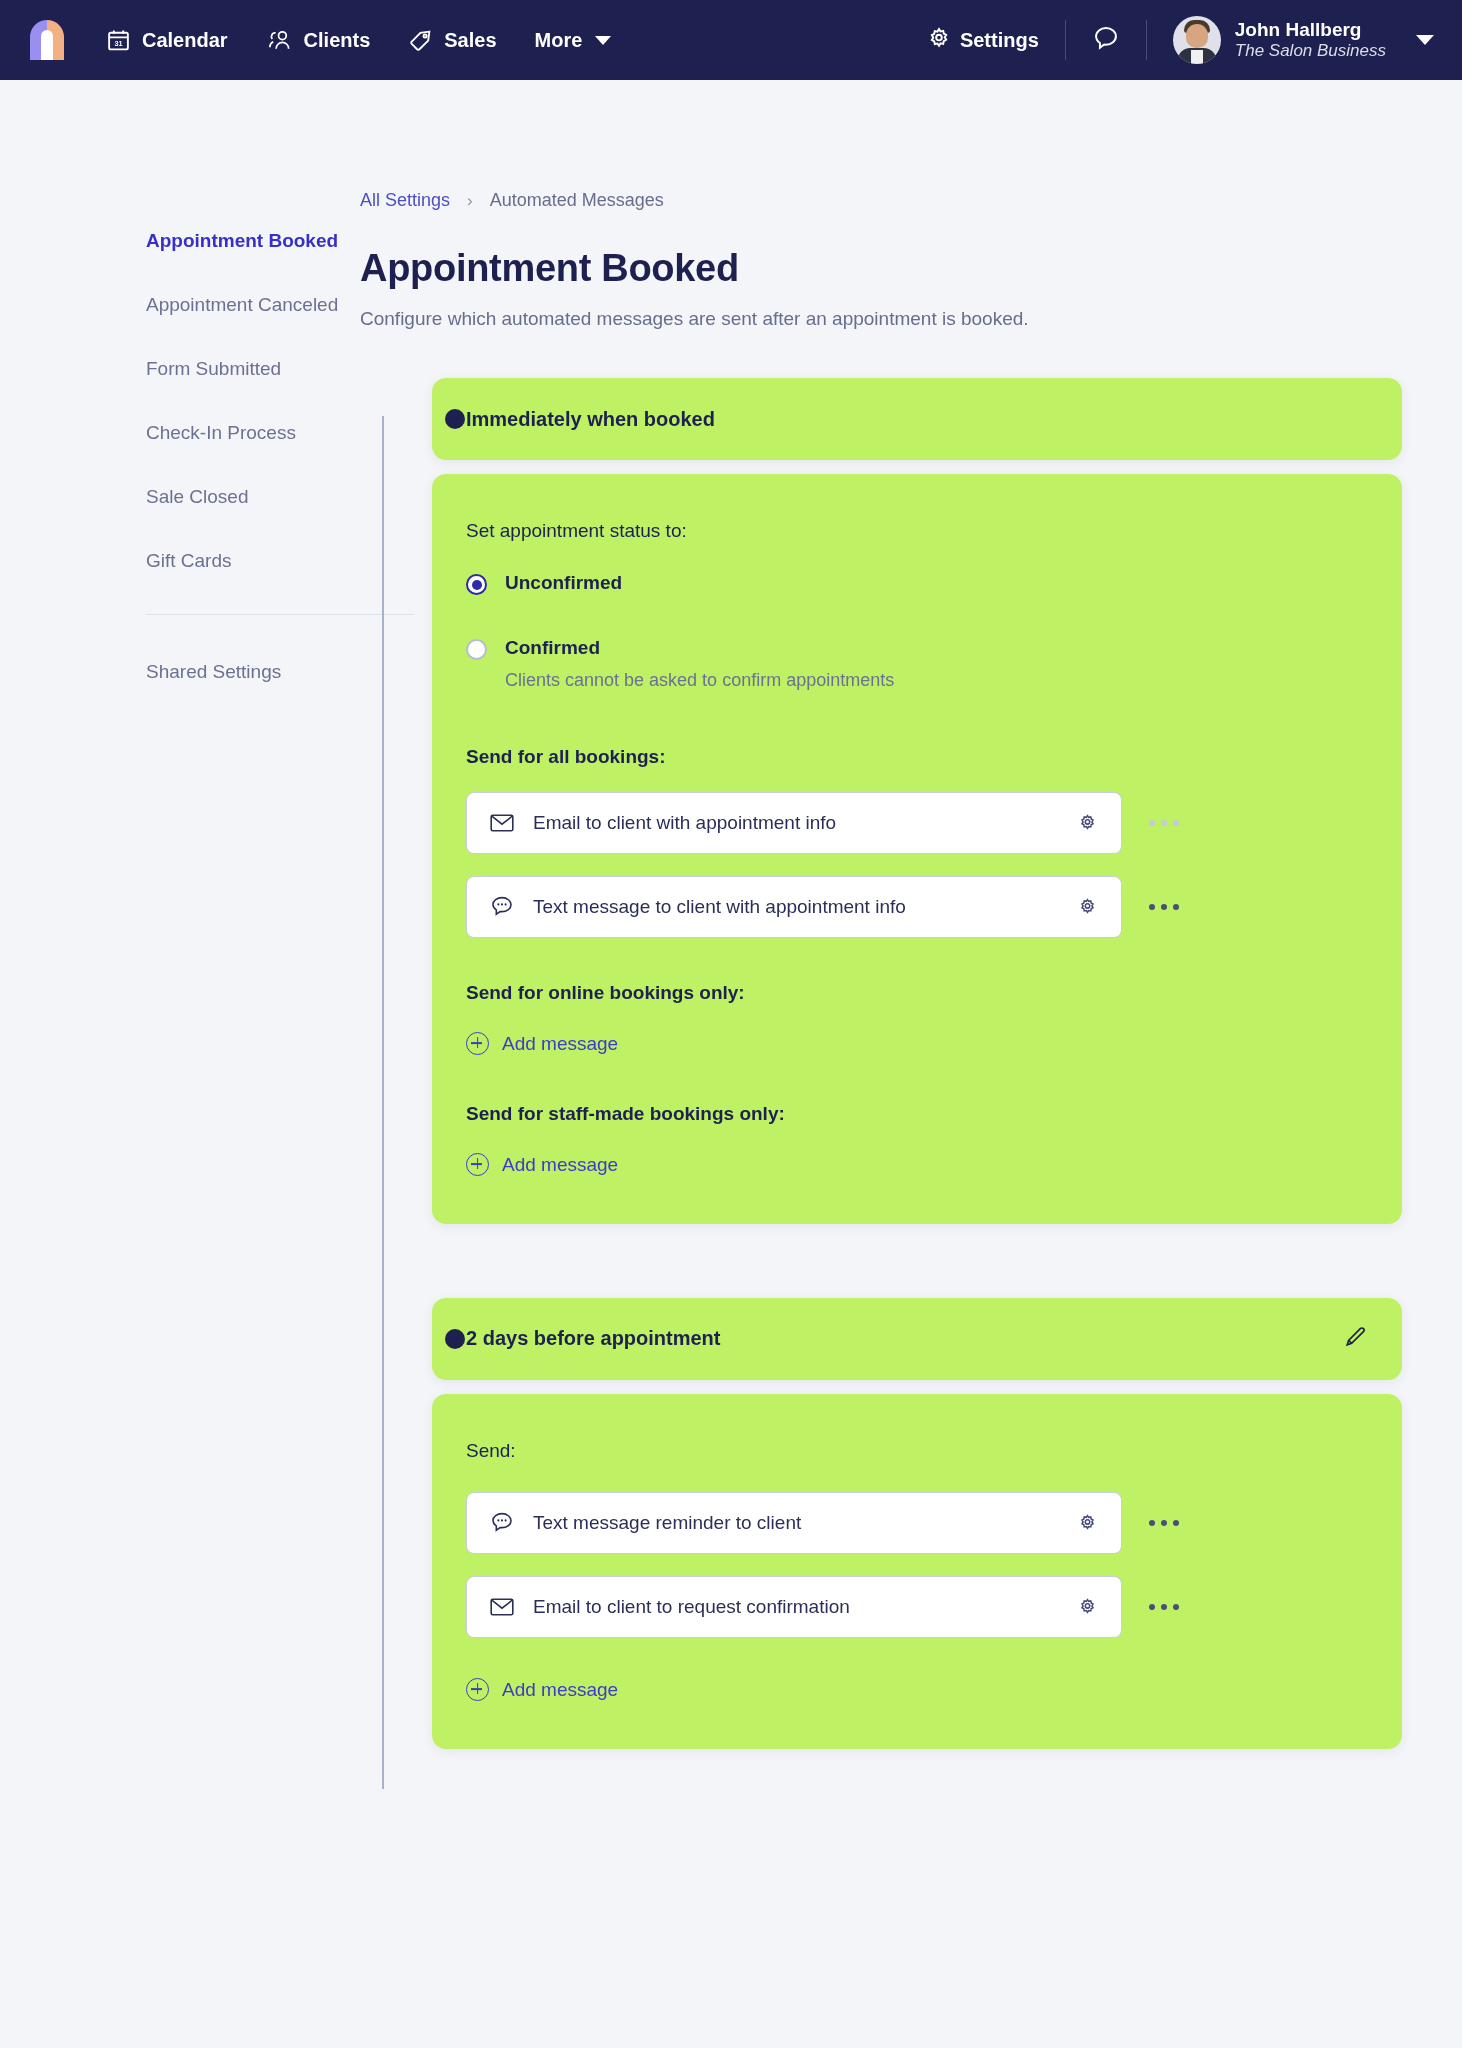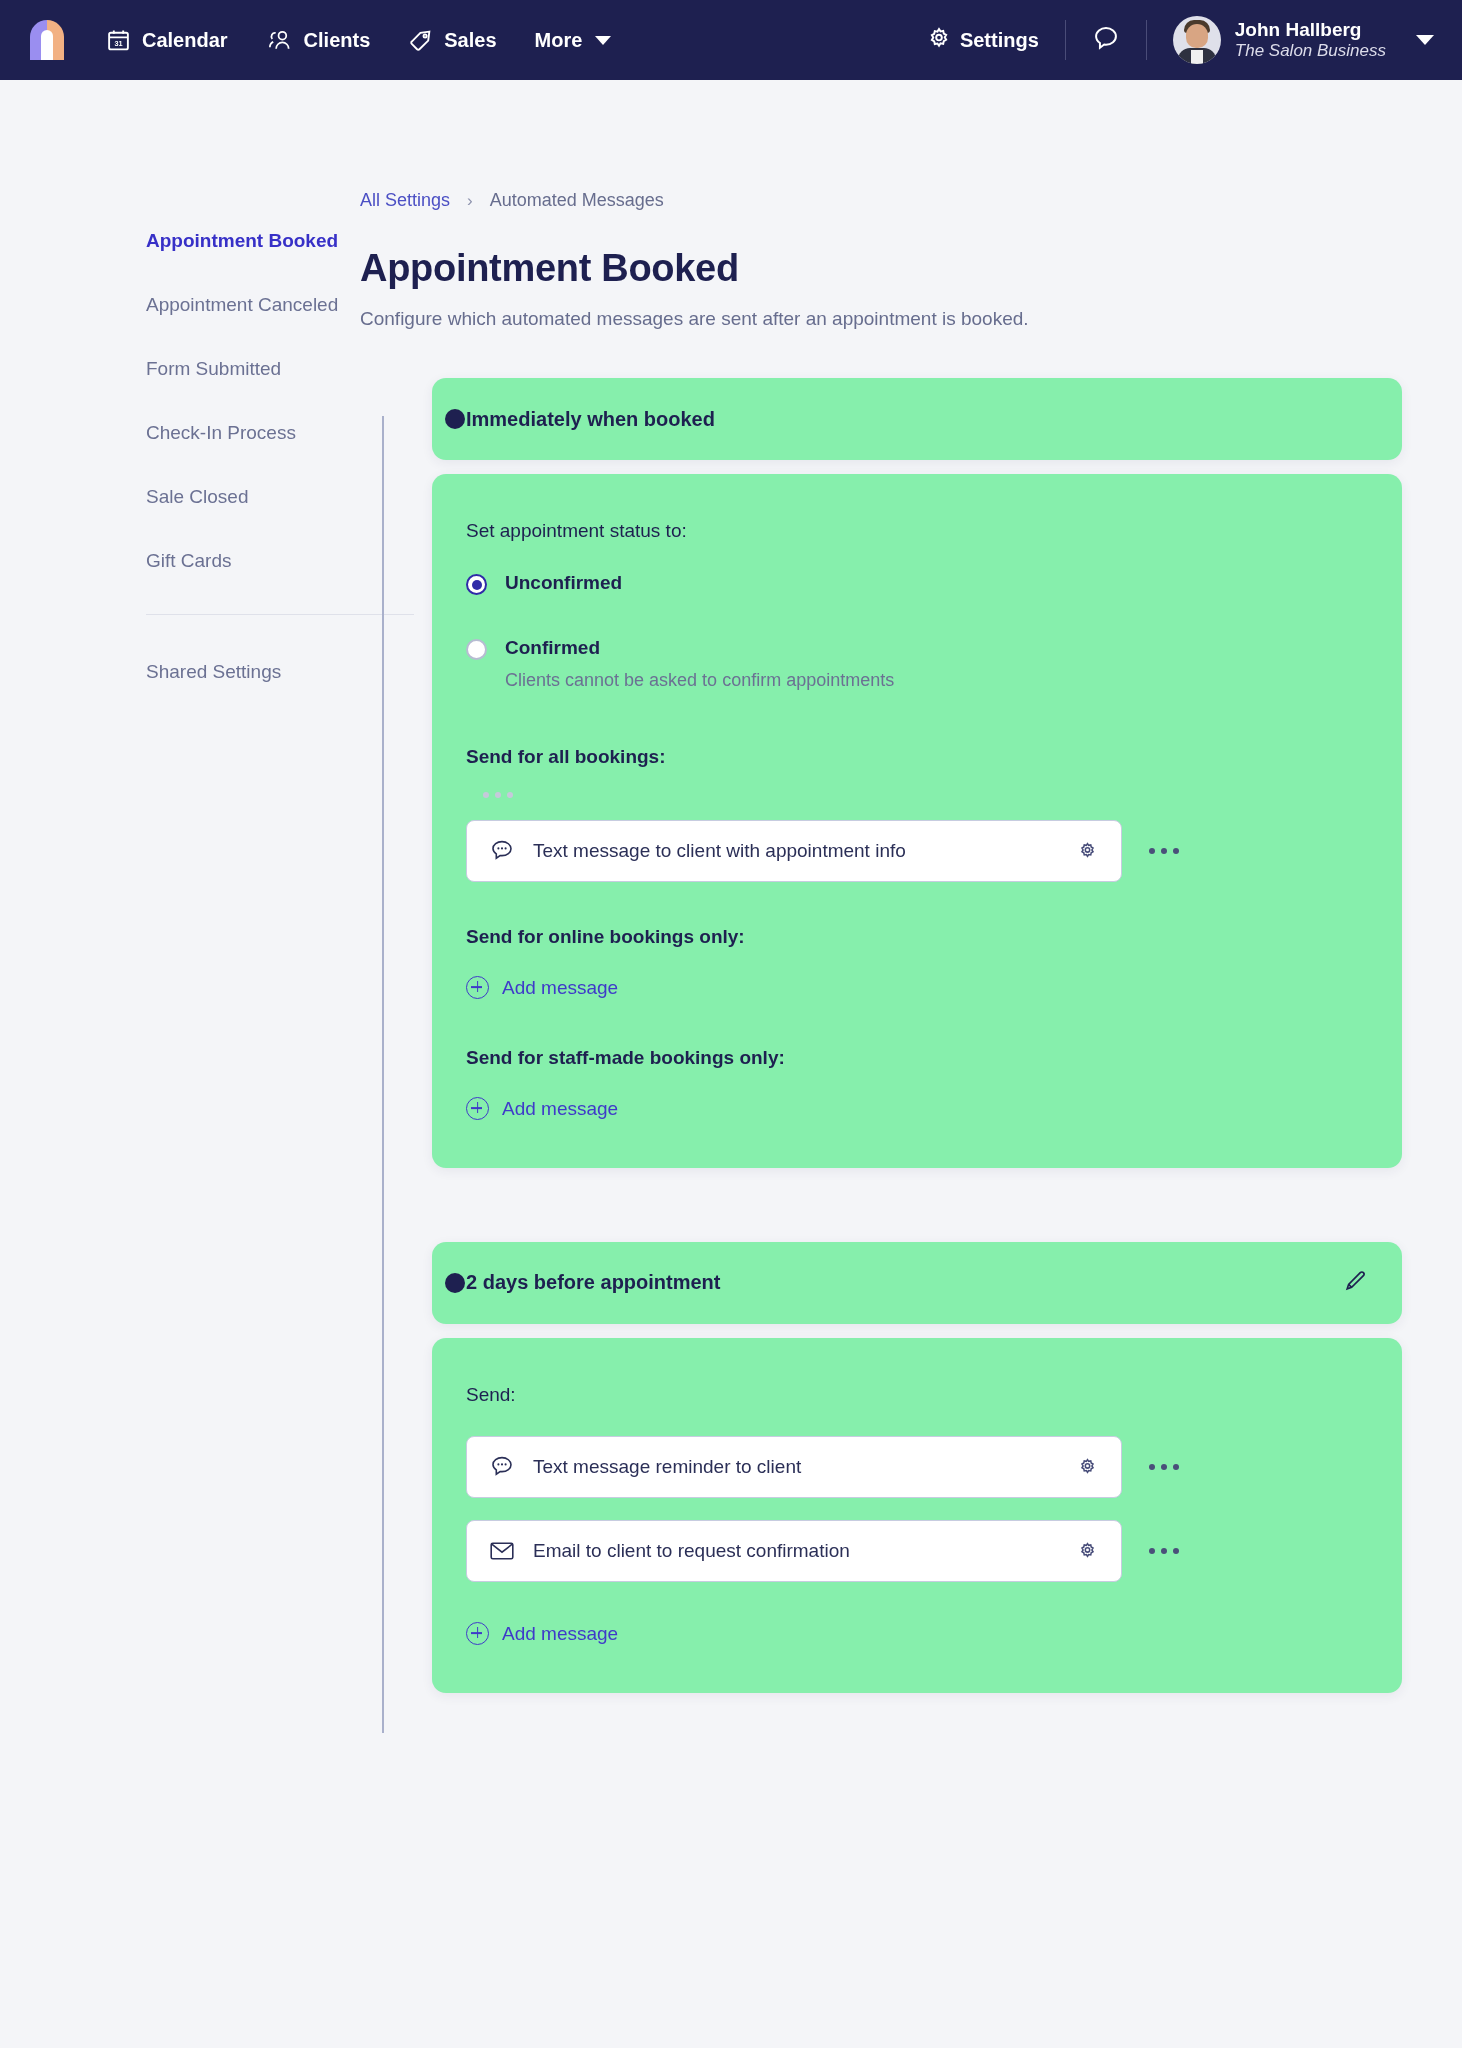--- a/index.html
+++ b/index.html
@@ -219,21 +219,21 @@
   .tl-dot {
     position: absolute;
     left: 13px;
     width: 20px;
     height: 20px;
     border-radius: 50%;
     background: #1e2050;
   }
 
   .card {
-    background: #86efac;
+    background: #bef264;
     border-radius: 14px;
     box-shadow: 0 3px 12px rgba(40,45,90,0.07);
   }
   .card-header {
     height: 82px;
     display: flex;
     align-items: center;
     padding: 0 34px;
     justify-content: space-between;
   }
@@ -532,20 +532,35 @@
             <div class="radio-texts">
               <div class="radio-label">Confirmed</div>
               <div class="radio-desc">Clients cannot be asked to confirm appointments</div>
             </div>
           </div>
 
           
           <div class="sub-label first">Send for all bookings:</div>
 
           <div class="msg-line">
+            <div class="msg-box">
+              <span class="msg-icon">
+                <svg width="24" height="20" viewBox="0 0 24 20" fill="none" stroke="#2b2f57" stroke-width="1.6">
+                  <rect x="1.2" y="2.2" width="21.6" height="15.6" rx="1.6"></rect>
+                  <path d="M1.8 3.2L12 11.2 22.2 3.2"></path>
+                </svg>
+              </span>
+              <span class="msg-text">Email to client with appointment info</span>
+              <span class="gear-btn">
+                <svg width="23" height="23" viewBox="0 0 24 24" fill="none" stroke="#474c79" stroke-width="1.6">
+                  <path d="M12 3.2l1.2 1.8 2.2-.45.45 2.2 1.9 1.15-1.15 1.9 1.15 1.9-1.9 1.15-.45 2.2-2.2-.45L12 16.4l-1.2-1.8-2.2.45-.45-2.2L6.25 11.7 7.4 9.8 6.25 7.9 8.15 6.75l.45-2.2 2.2.45z" transform="translate(0,1.6)"></path>
+                  <circle cx="12" cy="11.4" r="2.3"></circle>
+                </svg>
+              </span>
+            </div>
             <div class="dots muted">
               <span></span>
               <span></span>
               <span></span>
             </div>
           </div>
 
           <div class="msg-line">
             <div class="msg-box">
               <span class="msg-icon">

